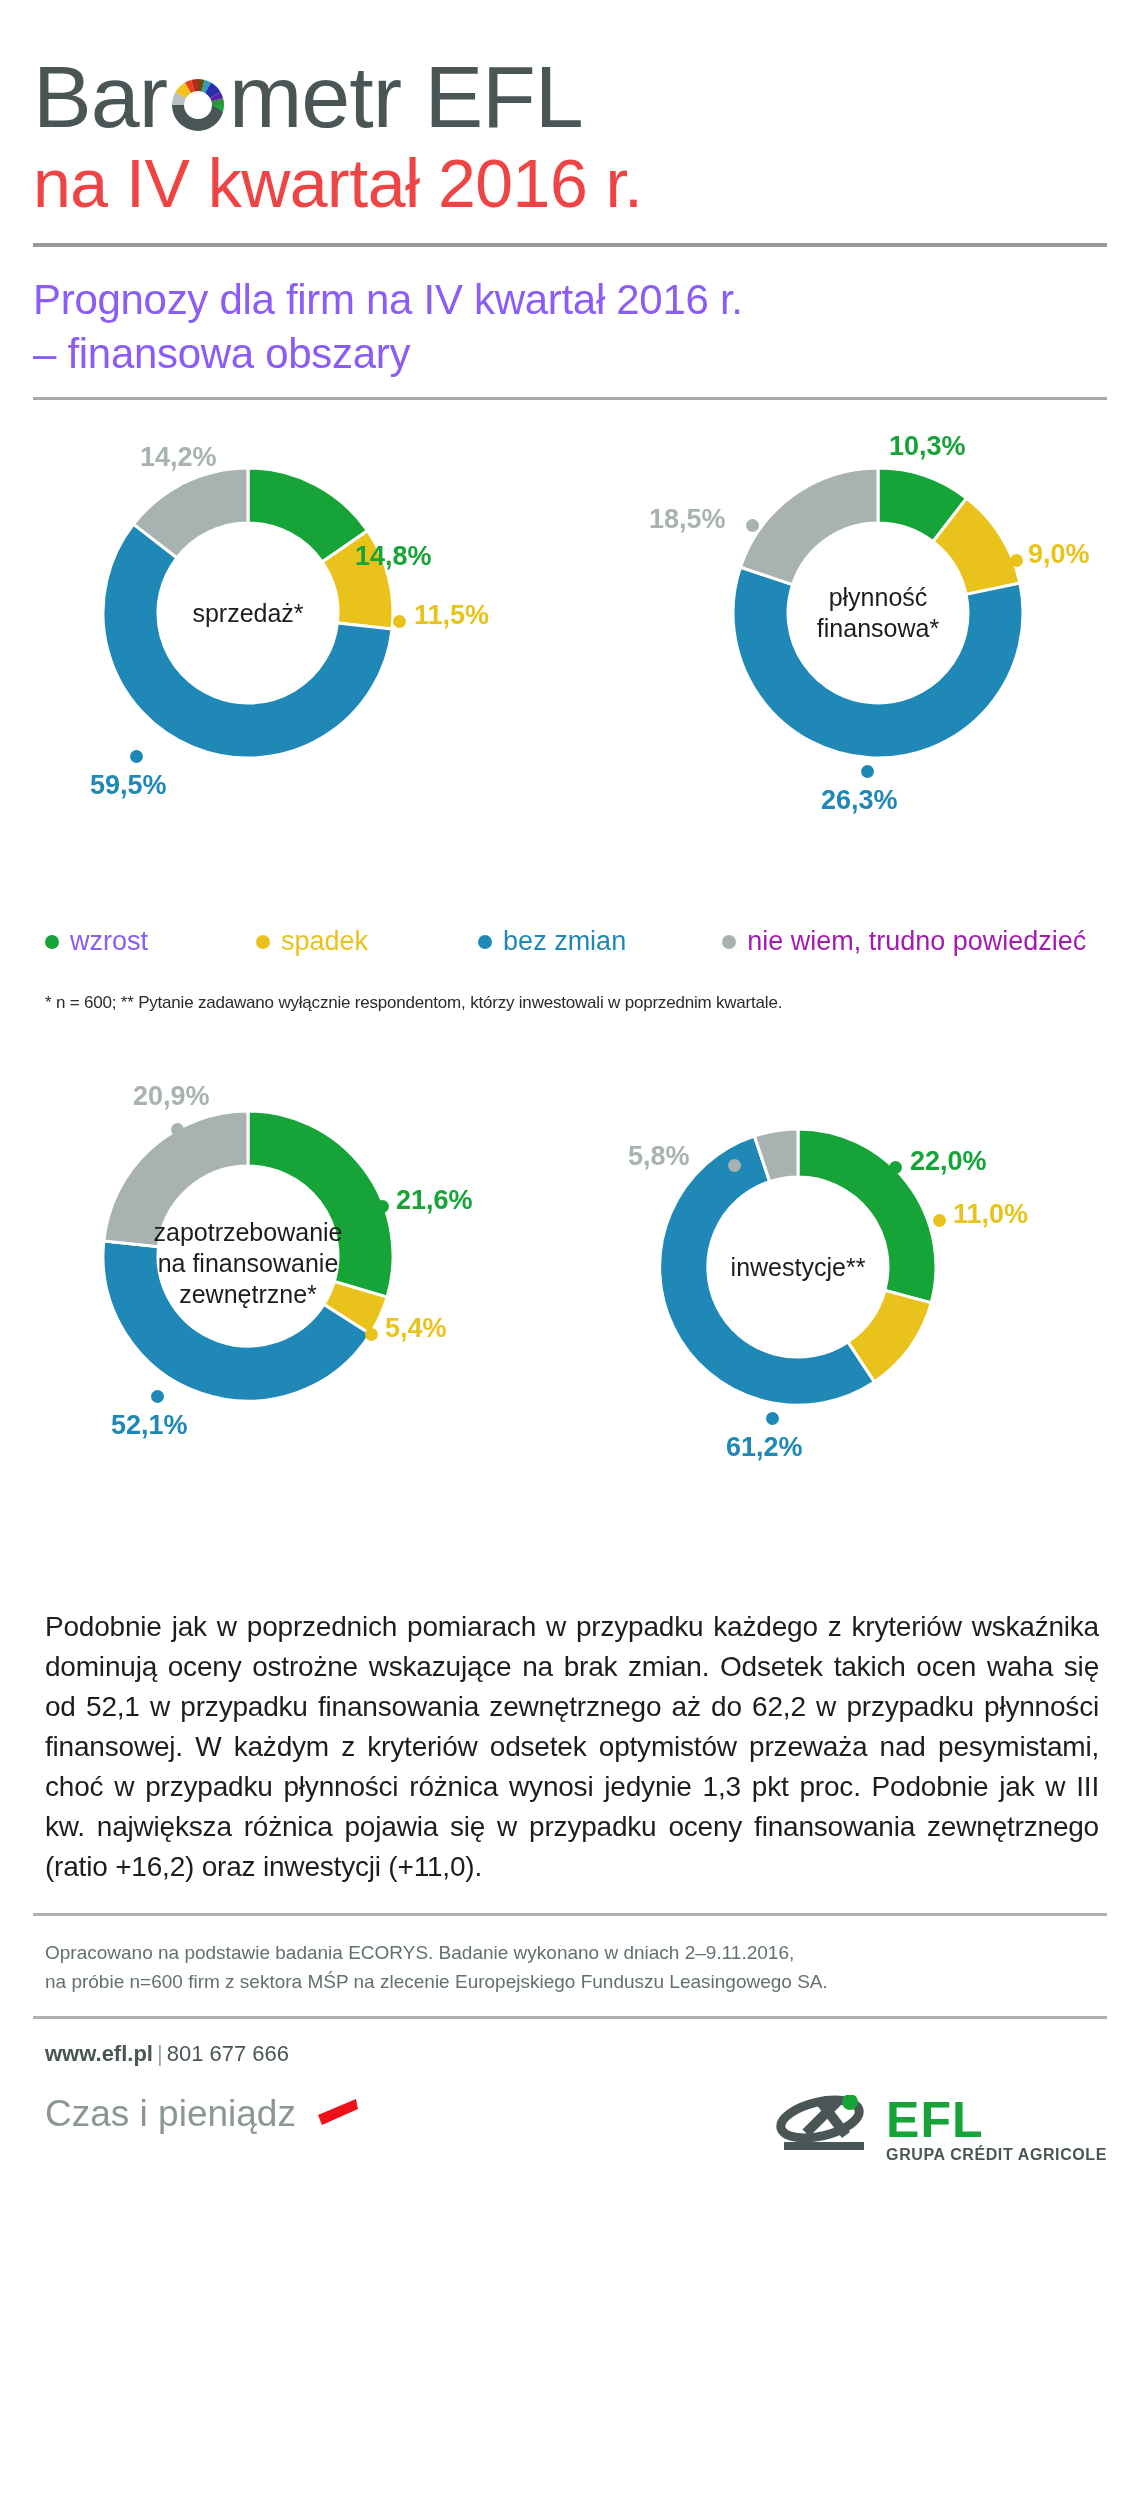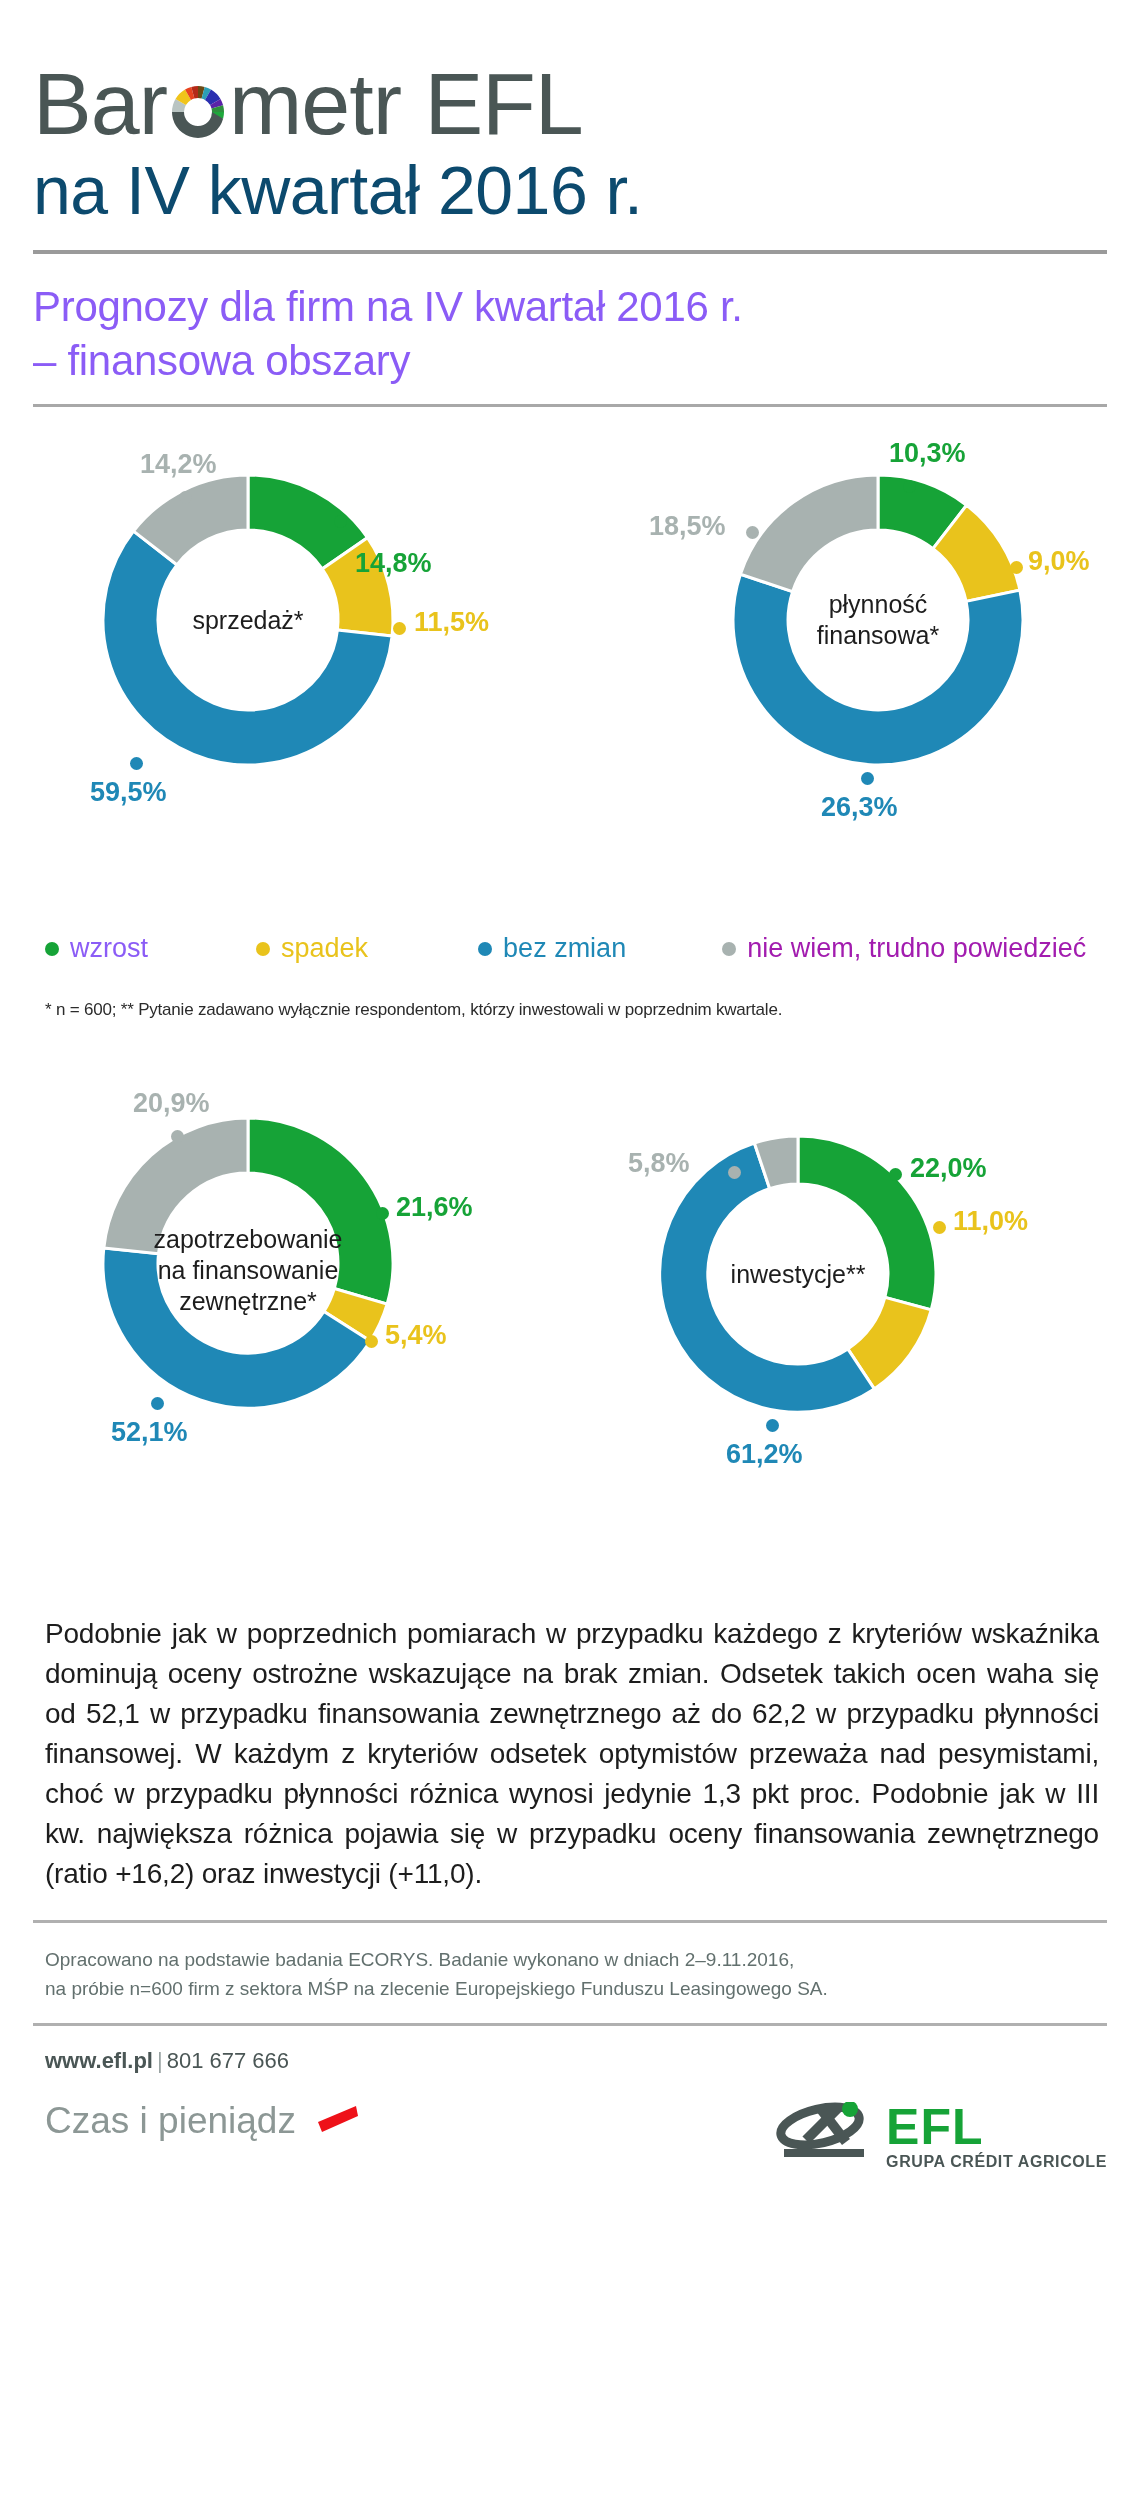--- a/index.html
+++ b/index.html
@@ -4,32 +4,32 @@
 <style>
   html,body{margin:0;padding:0;}
   body{
     width:1140px;height:2520px;
     background:#ffffff;
     font-family:"Liberation Sans", sans-serif;
     color:#4a5655;
     overflow:hidden;
     position:relative;
   }
-  .page{position:relative;width:1140px;height:2520px;box-sizing:border-box;padding:16px 33px;}
+  .page{position:relative;width:1140px;height:2520px;box-sizing:border-box;padding:9px 33px;}
 
   
   .masthead{padding-top:42px;}
   .brand-line1{
     font-size:88px;line-height:92px;font-weight:400;color:#4a5655;
     letter-spacing:-1px;white-space:nowrap;
   }
   .brand-o{display:inline-block;position:relative;width:62px;height:68px;vertical-align:-10px;}
   .brand-o svg{position:absolute;left:0;top:0;}
   .brand-line2{
-    font-size:68px;line-height:76px;font-weight:400;color:#0c4a6e;letter-spacing:-0.5px;
+    font-size:68px;line-height:76px;font-weight:400;color:#ef4444;letter-spacing:-0.5px;
     margin-top:2px;
   }
 
   .rule{height:4px;background:#9a9a9a;width:1074px;margin:22px 0 0 0;}
   .rule.thin{height:3px;background:#a8a8a8;}
 
   
   .section-title{
     font-size:42px;line-height:54px;color:#8b5cf6;font-weight:400;
     margin-top:26px;letter-spacing:-0.3px;

